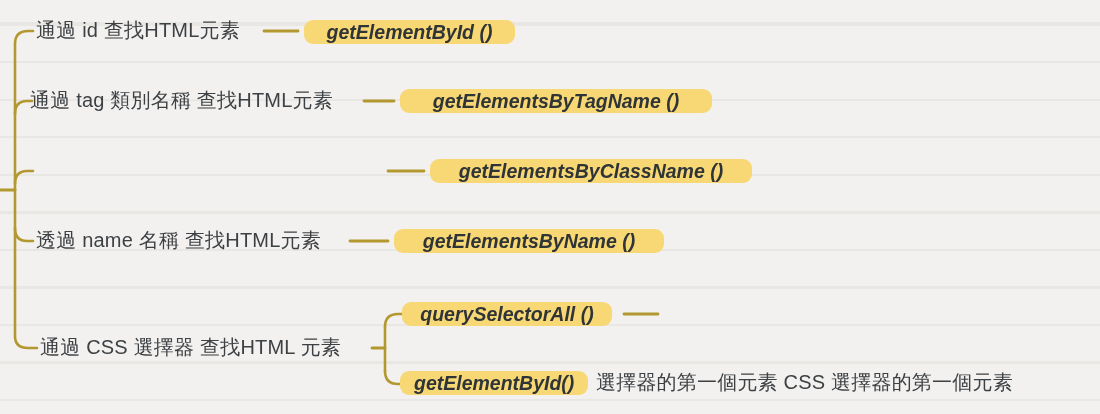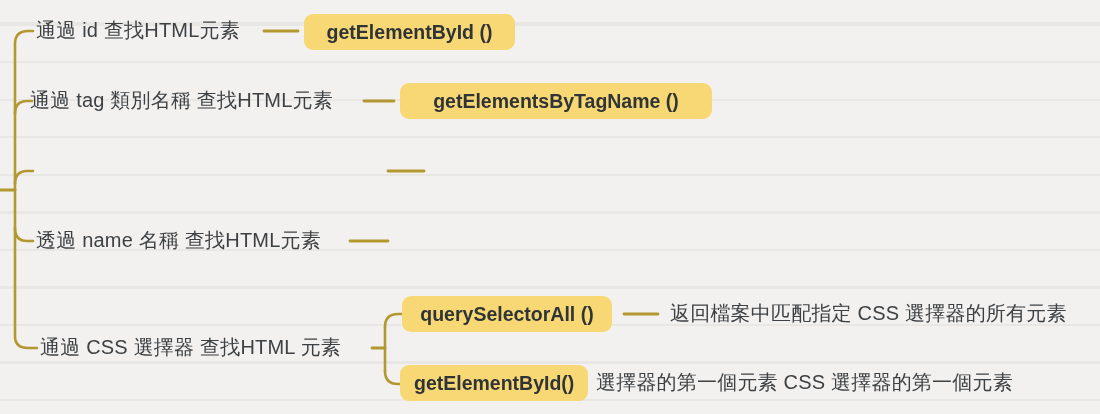--- a/index.html
+++ b/index.html
@@ -35,31 +35,32 @@
     transform: translateY(-52%);
     white-space: nowrap;
     font-size: 20px;
     color: #3e4144;
     letter-spacing: 0.2px;
   }
   .node {
     position: absolute;
     transform: translateY(-50%);
     box-sizing: border-box;
-    height: 36px;
+    height: 24px;
     display: flex;
     align-items: center;
     justify-content: center;
     padding: 4px 14px;
     background: #f8d875;
     border-radius: 9px;
     font-size: 19.5px;
     font-weight: 600;
     color: #2f3437;
     white-space: nowrap;
+    font-style: italic;
   }
 </style>
 </head>
 <body>
 
 <div class="canvas">
 
   <svg class="wires" viewBox="0 0 1100 414" aria-hidden="true">
 
     <path d="M0,190 H15" stroke-width="2.8"></path>
@@ -86,19 +87,20 @@
     <path d="M548,384 H584" stroke-width="2.8"></path>
   </svg>
 
   <div class="label" style="left:36px; top:31px">通過 id 查找HTML元素</div>
   <div class="label" style="left:30px; top:101px">通過 tag 類別名稱 查找HTML元素</div>
   <div class="label" style="left:40px; top:348px">通過 CSS 選擇器 查找HTML 元素</div>
   <div class="label" style="left:36px; top:241px">透過 name 名稱 查找HTML元素</div>
 
   <div class="node" style="left:304px; top:32px; min-width:211px">getElementById ()</div>
   <div class="node" style="left:400px; top:101px; min-width:312px">getElementsByTagName ()</div>
+  <div class="node" style="left:430px; top:171px; min-width:322px">getElementsByClassName ()</div>
+  <div class="node" style="left:394px; top:241px; min-width:270px">getElementsByName ()</div>
   <div class="node" style="left:402px; top:314px; min-width:210px">querySelectorAll ()</div>
   <div class="node" style="left:400px; top:383px; min-width:138px">getElementById()</div>
 
-  <div class="label" style="left:670px; top:314px">返回檔案中匹配指定 CSS 選擇器的所有元素</div>
   <div class="label" style="left:596px; top:383px">選擇器的第一個元素 CSS 選擇器的第一個元素</div>
 
 </div>
 
 </body></html>

